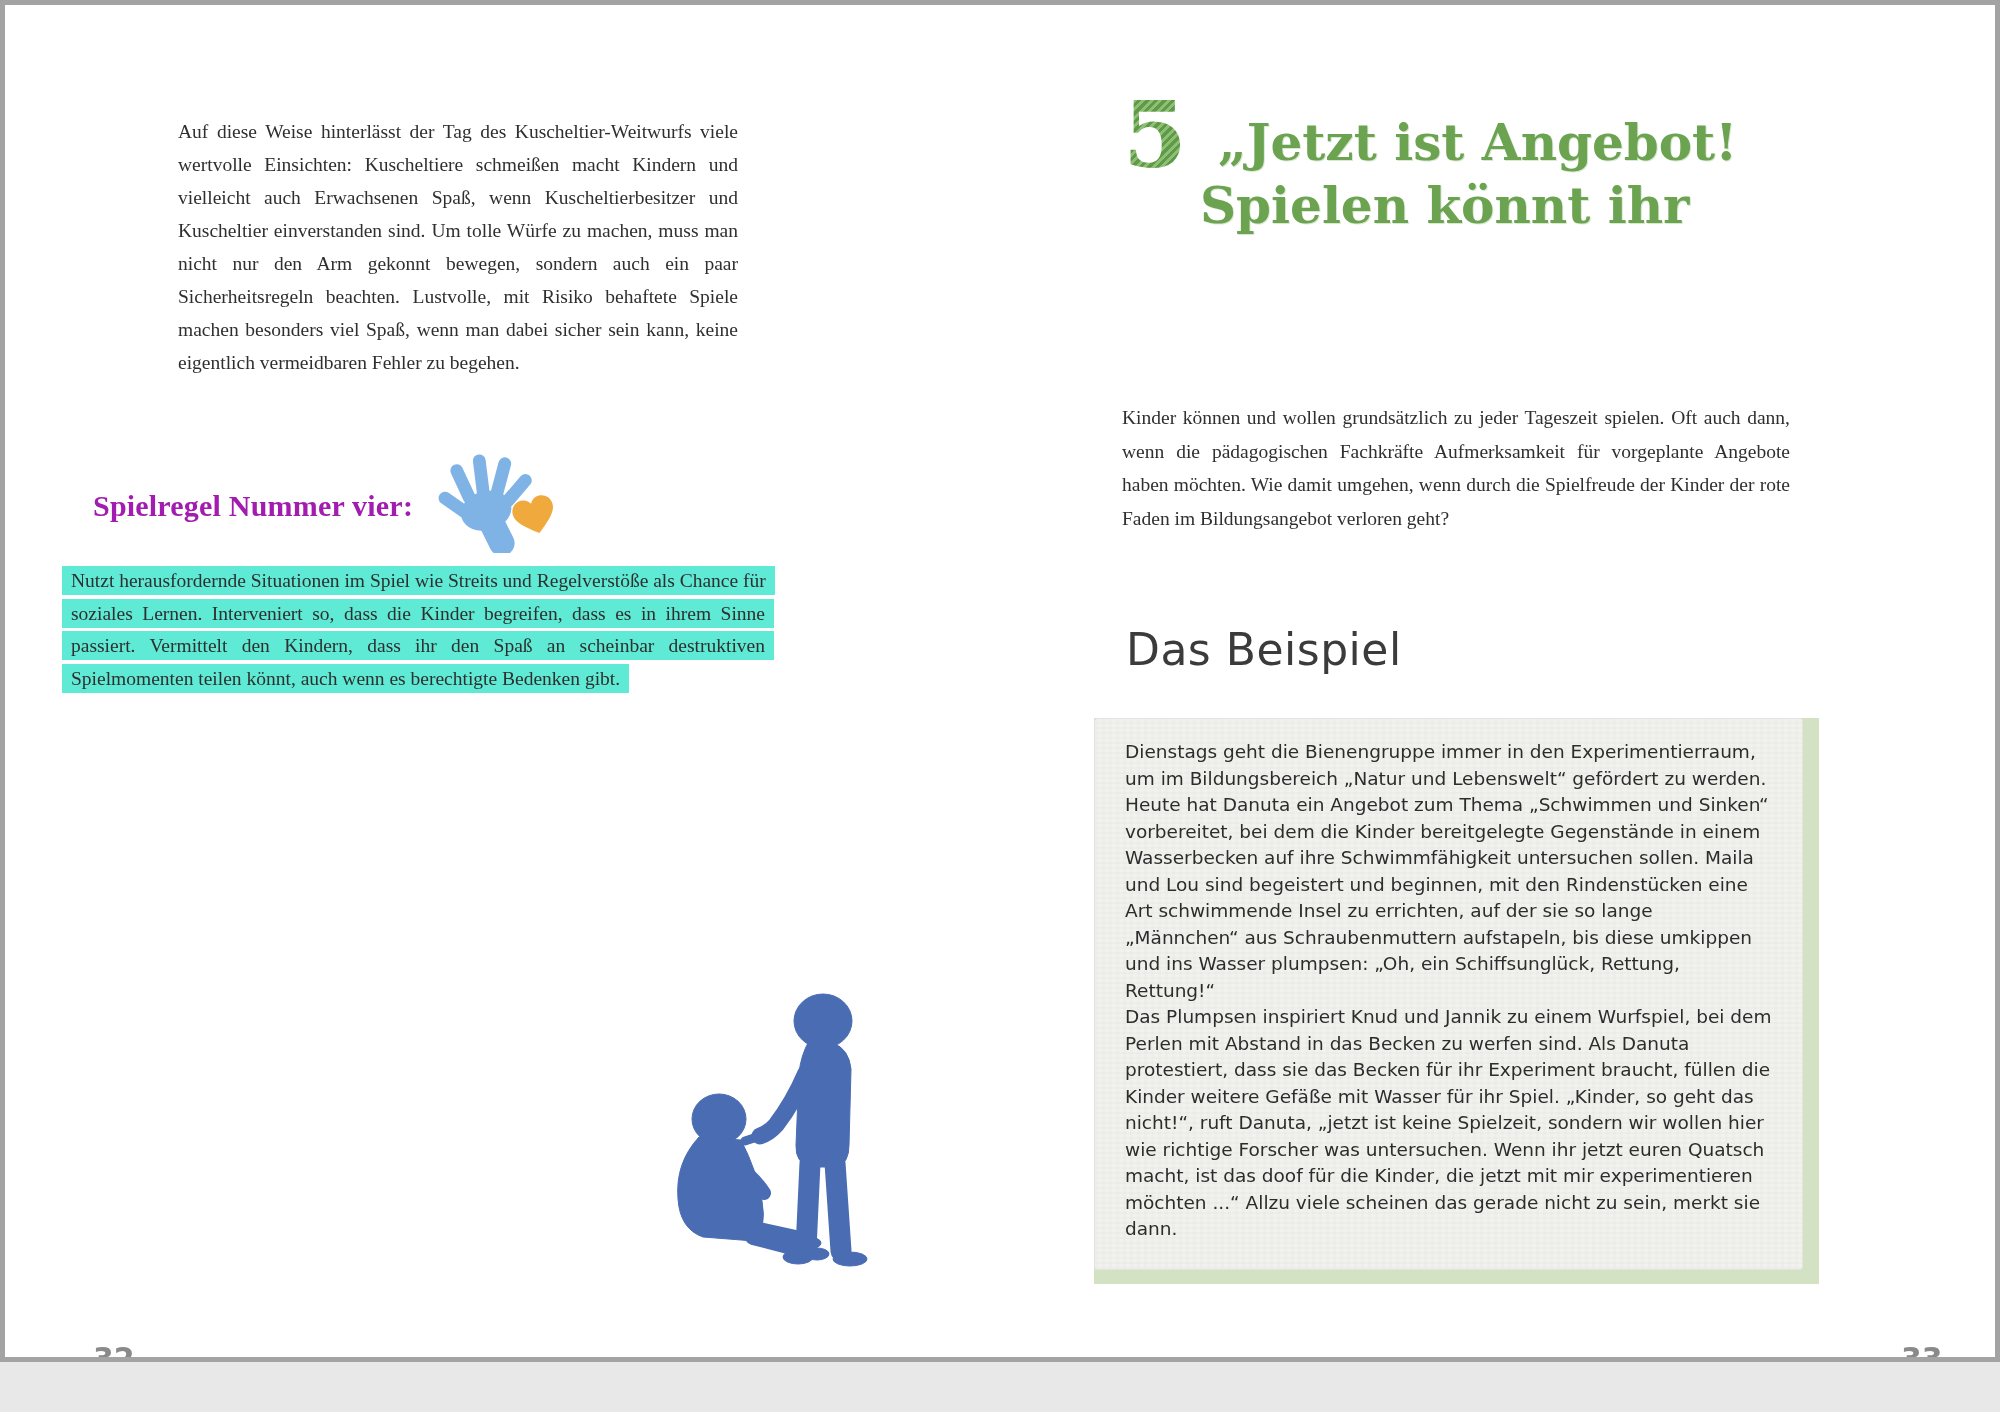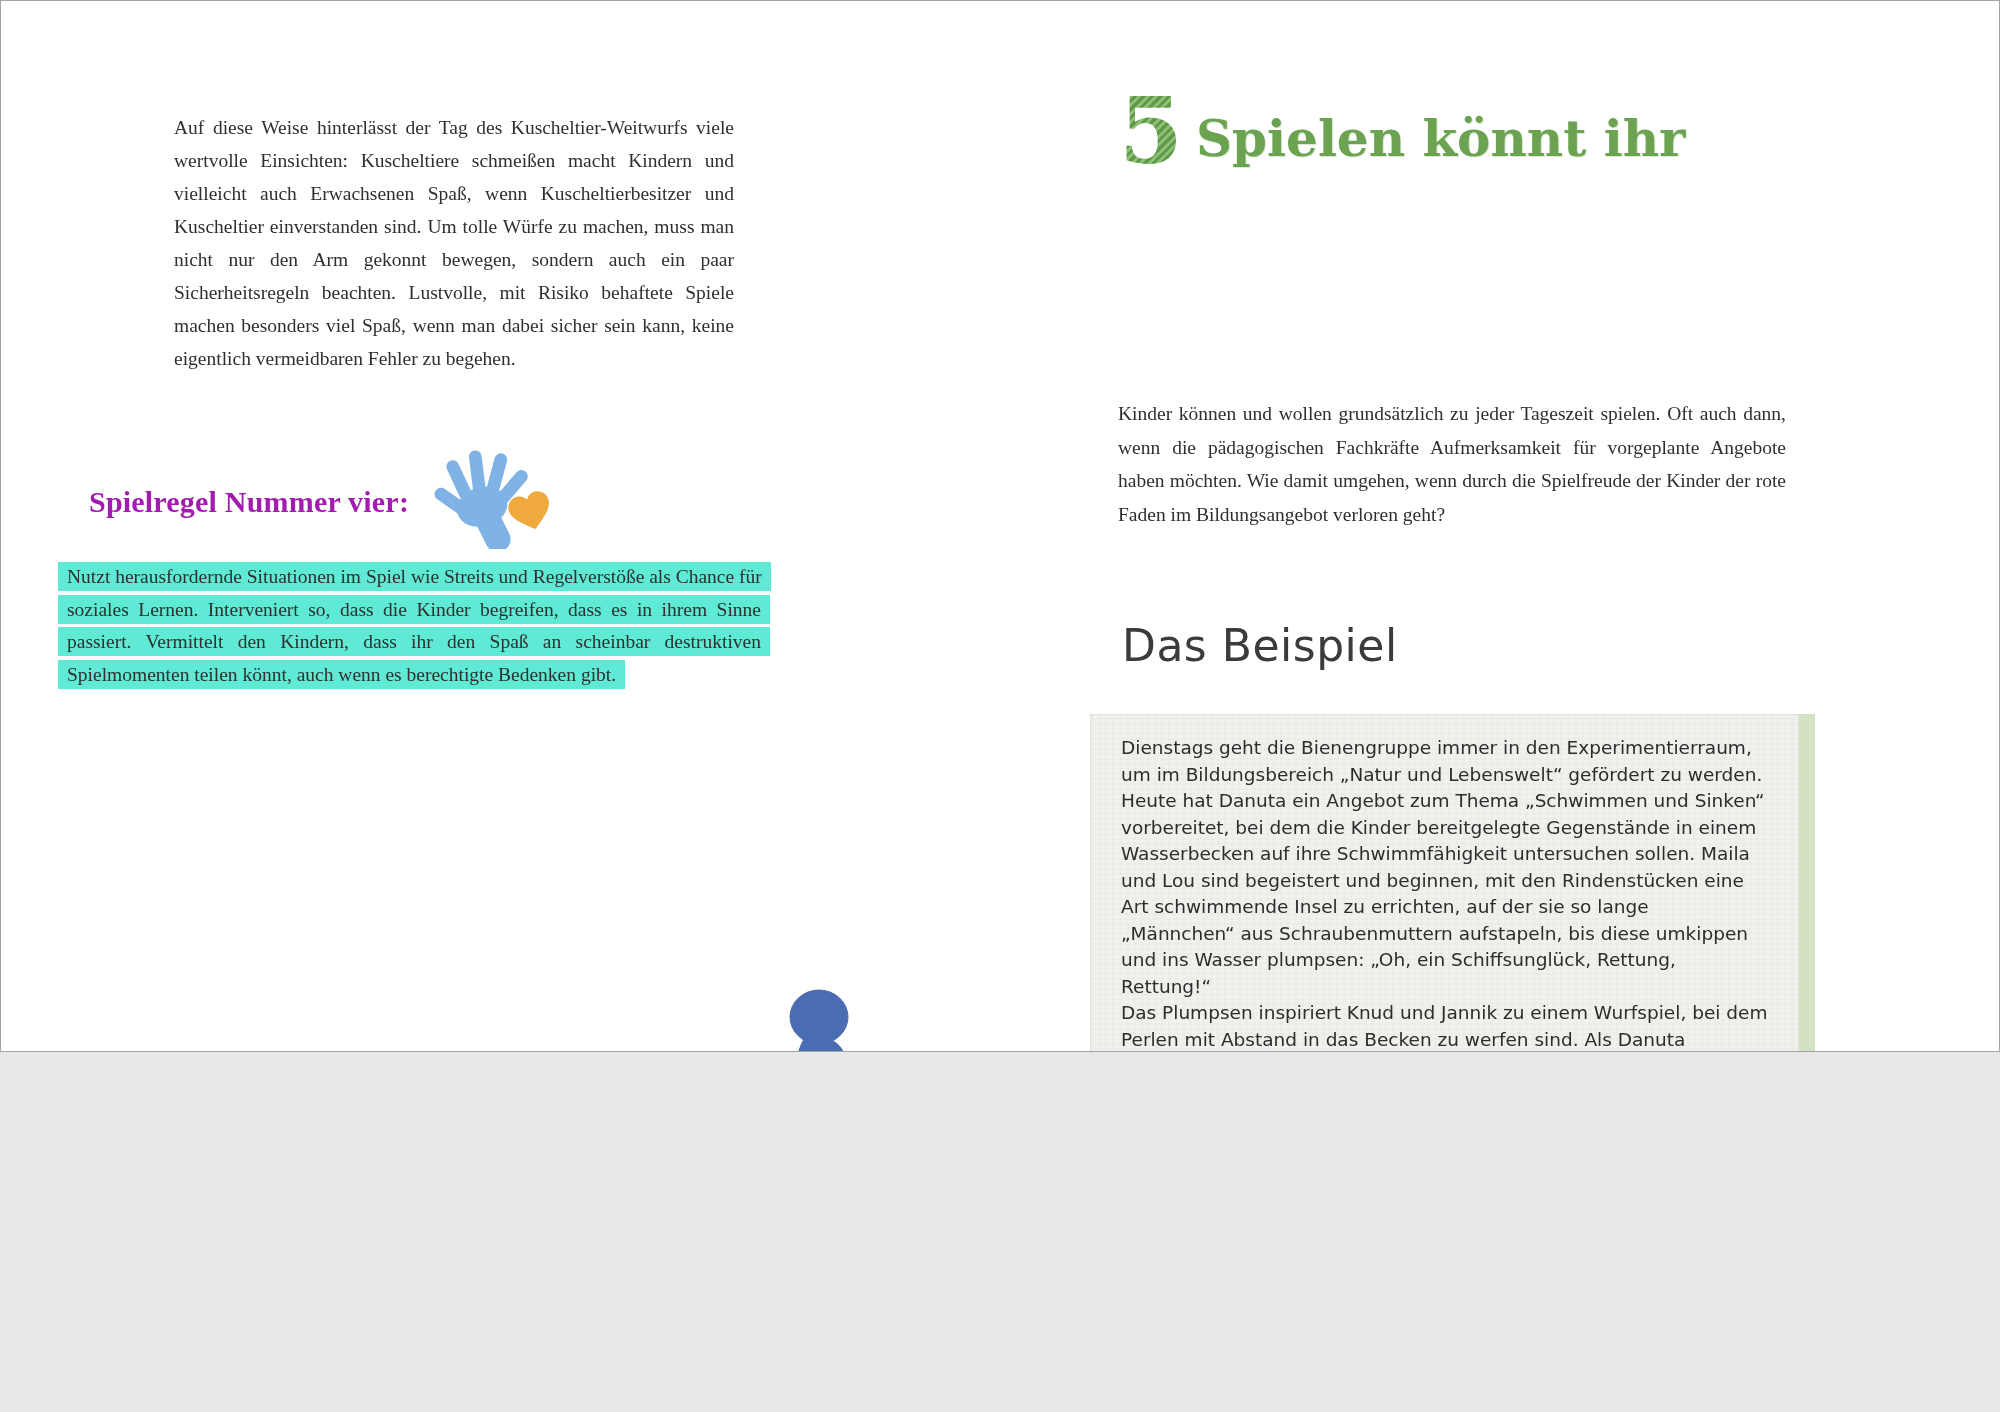--- a/index.html
+++ b/index.html
@@ -1,18 +1,18 @@
 <!DOCTYPE html>
 <html lang="de"><head>
 <meta charset="utf-8">
 <style>
   html,body{margin:0;padding:0;background:#e8e8e8;}
   .spread{
-    position:relative;width:2000px;height:1052px;background:#ffffff;
-    border:1px solid #a3a3a3;box-sizing:border-box;overflow:hidden;
+    position:relative;width:2000px;height:1362px;background:#ffffff;
+    border:5px solid #a3a3a3;box-sizing:border-box;overflow:hidden;
     font-family:"Liberation Serif", serif;color:#2f2f2f;
   }
   [data-name]{box-sizing:border-box;}
 
   
   .intro-left{
     position:absolute;left:173px;top:110px;width:560px;
     font-size:19.5px;line-height:33px;text-align:justify;hyphens:auto;
   }
   .rule-heading{
@@ -139,20 +139,21 @@
       </g>
     </svg>
   </div>
 
   <div class="footer-num left" data-name="page-number-left">32</div>
   <div class="footer-chapter" data-name="running-footer-chapter">4 · „Das wird mir jetzt zu wild! “</div>
 
   <div class="chapter-number" data-name="chapter-number">5</div>
 
   <div class="chapter-title" data-name="chapter-title">
+    <div class="l1" data-name="chapter-title-line-1">„Jetzt ist Angebot!</div>
     <div class="l2" data-name="chapter-title-line-2">Spielen könnt ihr</div>
   </div>
 
   <div class="intro-right" data-name="right-intro-paragraph">Kinder können und wollen grundsätzlich zu jeder Tageszeit spielen. Oft auch dann, wenn die pädagogischen Fachkräfte Aufmerksamkeit für vorgeplante Angebote haben möchten. Wie damit umgehen, wenn durch die Spielfreude der Kinder der rote Faden im Bildungsangebot verloren geht?</div>
 
   <div class="example-heading" data-name="example-heading">Das Beispiel</div>
 
   <div class="example-outer" data-name="example-box-shadow">
     <div class="example-inner" data-name="example-box">
       <p data-name="example-paragraph-1">Dienstags geht die Bienengruppe immer in den Experimentierraum, um im Bildungsbereich „Natur und Lebenswelt“ gefördert zu werden. Heute hat Danuta ein Angebot zum Thema „Schwimmen und Sinken“ vorbereitet, bei dem die Kinder bereitgelegte Gegenstände in einem Wasserbecken auf ihre Schwimmfähigkeit untersuchen sollen. Maila und Lou sind begeistert und beginnen, mit den Rindenstücken eine Art schwimmende Insel zu errichten, auf der sie so lange „Männchen“ aus Schraubenmuttern aufstapeln, bis diese umkippen und ins Wasser plumpsen: „Oh, ein Schiffsunglück, Rettung, Rettung!“</p>

